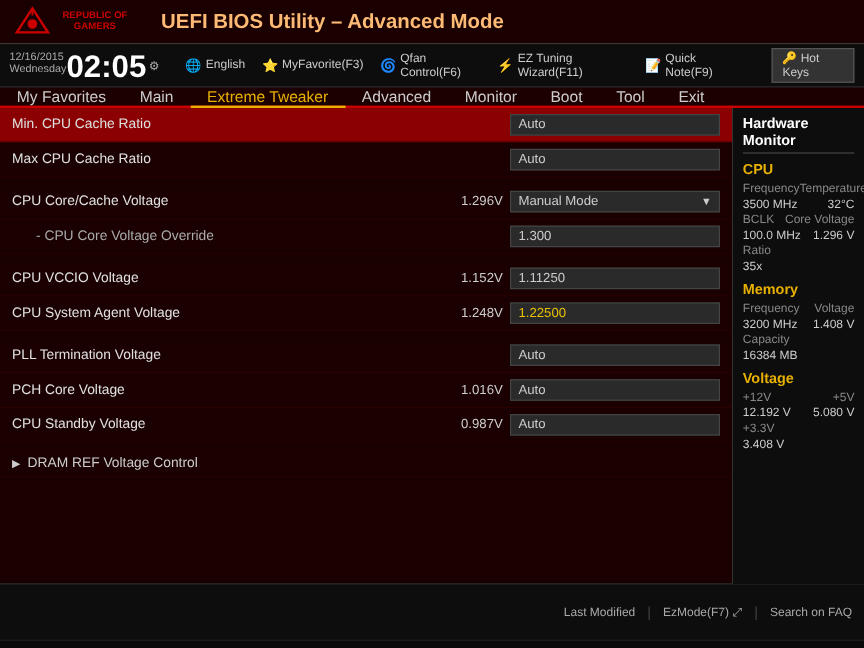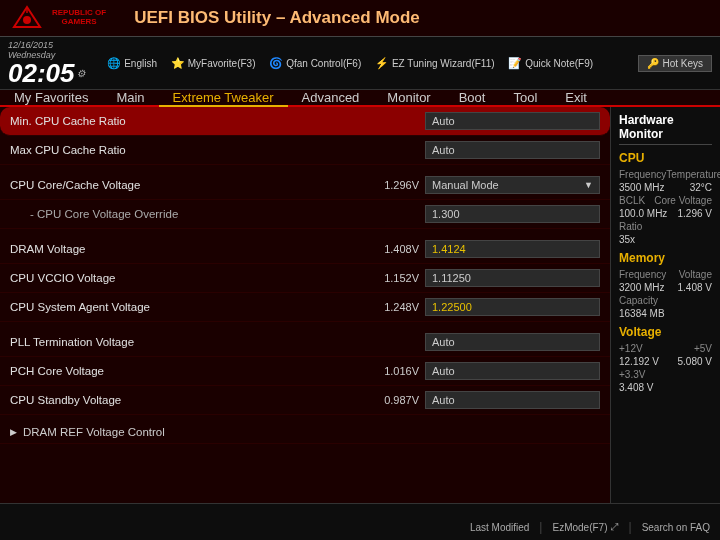--- a/index.html
+++ b/index.html
@@ -53,23 +53,22 @@
     .time-bar {
       background: #0d0d0d;
       display: flex;
       align-items: center;
       padding: 3px 8px;
       border-bottom: 1px solid #333;
       gap: 14px;
     }
     .date-time-block {
       display: flex;
-      flex-direction: column;
+      flex-direction: row;
       margin-right: 8px;
-      font-style: italic;
     }
     .date-text { color: #aaa; font-size: 9px; }
     .time-text { color: #fff; font-size: 26px; font-weight: bold; line-height: 1; text-align: center; }
     .gear-icon { color: #aaa; font-size: 10px; margin-left: 2px; }
     .toolbar-item {
       display: flex;
       align-items: center;
       gap: 3px;
       color: #ccc;
       font-size: 10px;
@@ -124,21 +123,20 @@
 
     .settings-row {
       display: flex;
       align-items: center;
       padding: 5px 10px;
       border-bottom: 1px solid #2a0000;
       min-height: 28px;
     }
     .settings-row:first-child {
       background: #8b0000;
-      border-radius: 10px;
     }
     .settings-row.sub-item .row-label {
       padding-left: 20px;
       color: #aaa;
     }
     .row-label {
       flex: 1;
       color: #e0e0e0;
       font-size: 11.5px;
     }
@@ -350,25 +348,20 @@
         </div>
       </div>
 
       <div class="settings-row sub-item">
         <span class="row-label" style="padding-left:20px;">- CPU Core Voltage Override</span>
         <div class="row-input">1.300</div>
       </div>
 
       <div style="height:6px;background:#1a0000;"></div>
 
-      <div class="settings-row">
-        <span class="row-label">DRAM Voltage</span>
-        <span class="row-value-left">1.408V</span>
-        <div class="row-input highlight-yellow">1.4124</div>
-      </div>
 
       <div class="settings-row">
         <span class="row-label">CPU VCCIO Voltage</span>
         <span class="row-value-left">1.152V</span>
         <div class="row-input">1.11250</div>
       </div>
 
       <div class="settings-row">
         <span class="row-label">CPU System Agent Voltage</span>
         <span class="row-value-left">1.248V</span>

